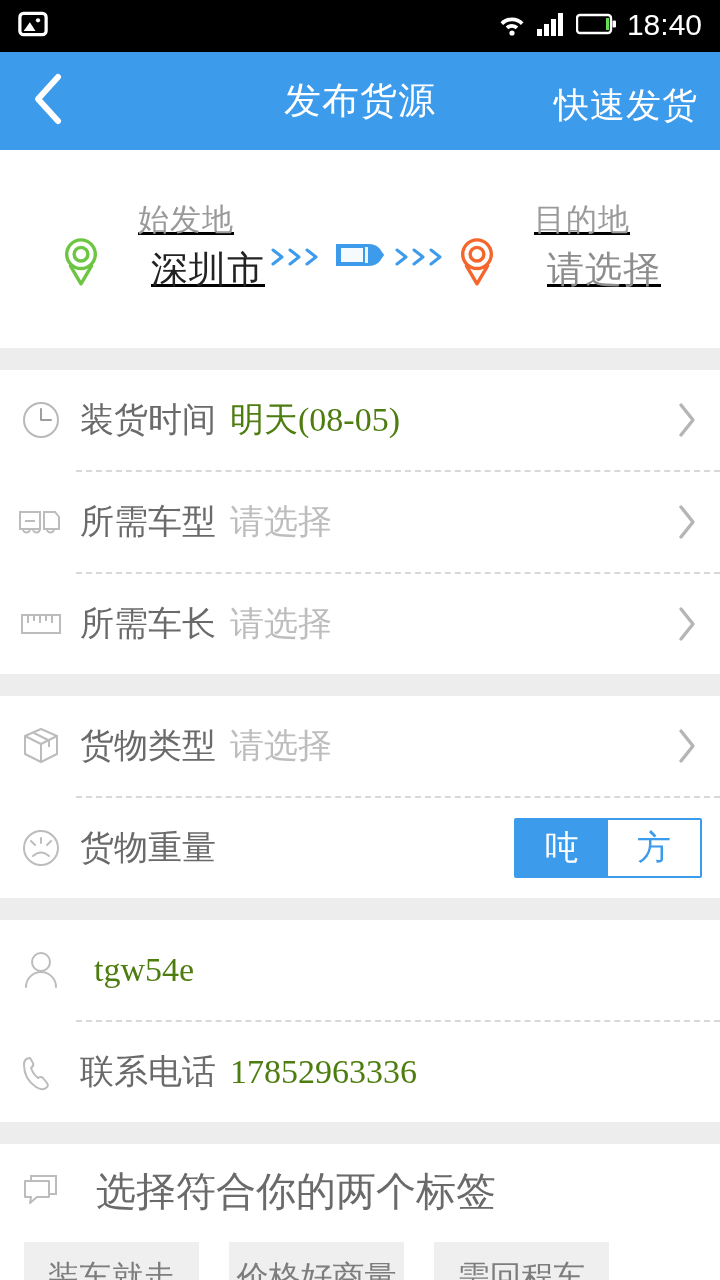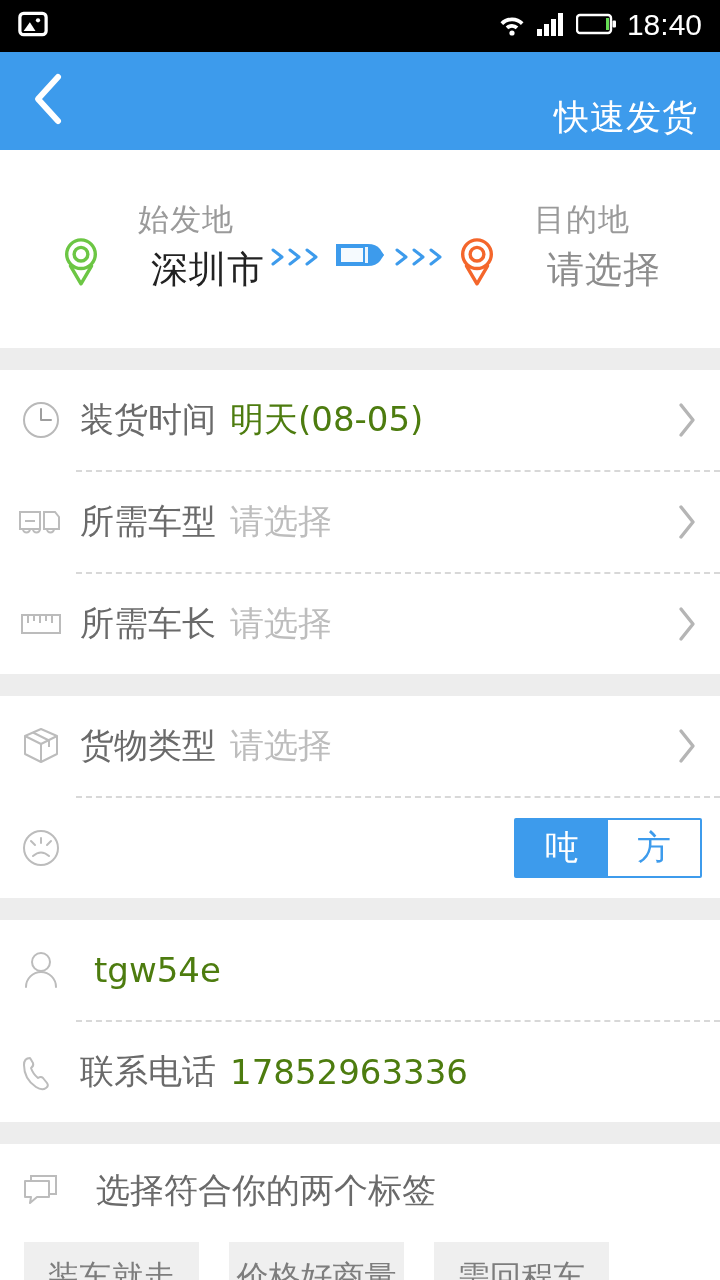--- a/index.html
+++ b/index.html
@@ -75,21 +75,21 @@
   .title-action {
     position: absolute;
     right: 16px;
     top: 0;
     height: 98px;
     display: flex;
     align-items: center;
     color: #ffffff;
     font-size: 35px;
     letter-spacing: 1px;
-    padding: 16px 6px;
+    padding: 4px 6px;
   }
 
   
   .route {
     height: 198px;
     background: #ffffff;
     display: flex;
     align-items: center;
     justify-content: center;
     position: relative;
@@ -98,20 +98,21 @@
     display: flex;
     align-items: flex-start;
     gap: 4px;
   }
   .route-pin { padding-top: 30px; }
   .route-labels {
     display: flex;
     flex-direction: column;
     align-items: center;
     line-height: 1.0;
+    text-decoration: underline;
   }
   .route-cap {
     color: #9a9a9a;
     font-size: 31px;
     margin-bottom: 16px;
     letter-spacing: 1px;
   }
   .route-val {
     color: #222222;
     font-size: 37px;
@@ -130,21 +131,21 @@
   }
   .chevs { display: flex; gap: 2px; }
 
   
   .gap {
     height: 22px;
     background: #ededed;
   }
 
   
-  .group { background: #ffffff; }
+  .group { background: #ffffff; font-family: Liberation Serif, serif; }
   .row {
     position: relative;
     height: 100px;
     display: flex;
     align-items: center;
     padding-left: 18px;
     box-sizing: border-box;
   }
   .row-icon {
     width: 46px;
@@ -212,21 +213,21 @@
   
   .tags-section { background: #ffffff; padding-top: 10px; }
   .tags-head {
     display: flex;
     align-items: center;
     padding-left: 18px;
     height: 74px;
   }
   .tags-head-label {
     color: #6a6a6a;
-    font-size: 34px;
+    font-size: 40px;
     margin-left: 16px;
   }
   .tags-row {
     display: flex;
     gap: 30px;
     padding: 14px 0 0 24px;
   }
   .tag-chip {
     width: 175px;
     height: 72px;
@@ -281,20 +282,21 @@
   </div>
 
   <div class="titlebar">
     <div class="back-btn">
       <span>
         <svg width="34" height="54" viewBox="0 0 34 54">
           <polyline points="27,5 7,27 27,49" fill="none" stroke="#ffffff" stroke-width="6" stroke-linecap="round" stroke-linejoin="round"></polyline>
         </svg>
       </span>
     </div>
+    <div class="title-text">发布货源</div>
     <div class="title-action">快速发货</div>
   </div>
 
   <div class="route">
 
     <div class="route-side">
       <span class="route-pin">
         <svg width="44" height="56" viewBox="0 0 28 36">
           <circle cx="14" cy="13" r="9.2" fill="none" stroke="#6cc644" stroke-width="2.2"></circle>
           <circle cx="14" cy="13" r="4.4" fill="none" stroke="#6cc644" stroke-width="2.2"></circle>
@@ -437,20 +439,21 @@
     <div class="row">
       <span class="row-icon">
         <svg width="44" height="44" viewBox="0 0 44 44">
           <circle cx="22" cy="22" r="17" fill="none" stroke="#bcbcbc" stroke-width="2"></circle>
           <line x1="12" y1="15" x2="16" y2="19" stroke="#bcbcbc" stroke-width="2" stroke-linecap="round"></line>
           <line x1="22" y1="12" x2="22" y2="17" stroke="#bcbcbc" stroke-width="2" stroke-linecap="round"></line>
           <line x1="32" y1="15" x2="28" y2="19" stroke="#bcbcbc" stroke-width="2" stroke-linecap="round"></line>
           <path d="M14 30 q8 -7 16 0" fill="none" stroke="#bcbcbc" stroke-width="2" stroke-linecap="round"></path>
         </svg>
       </span>
+      <span class="row-label">货物重量</span>
       <span class="unit-toggle">
         <span class="unit-opt active">吨</span>
         <span class="unit-opt">方</span>
       </span>
     </div>
   </div>
 
   <div class="gap"></div>
 
   <div class="group">

